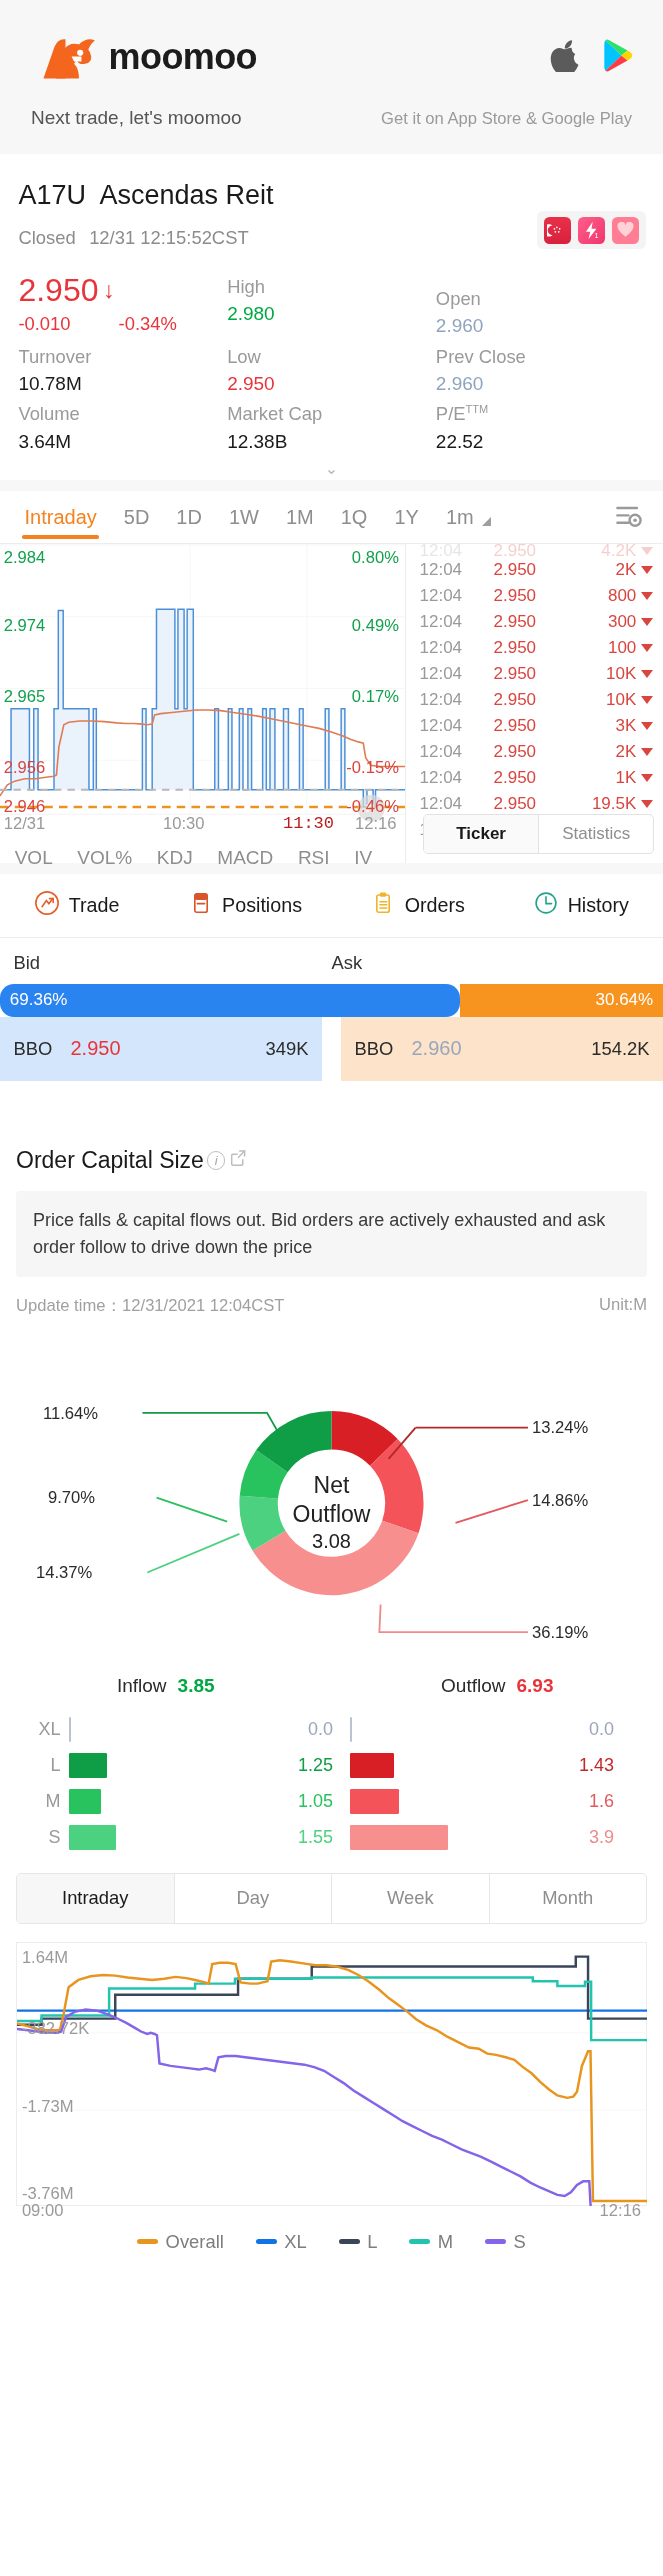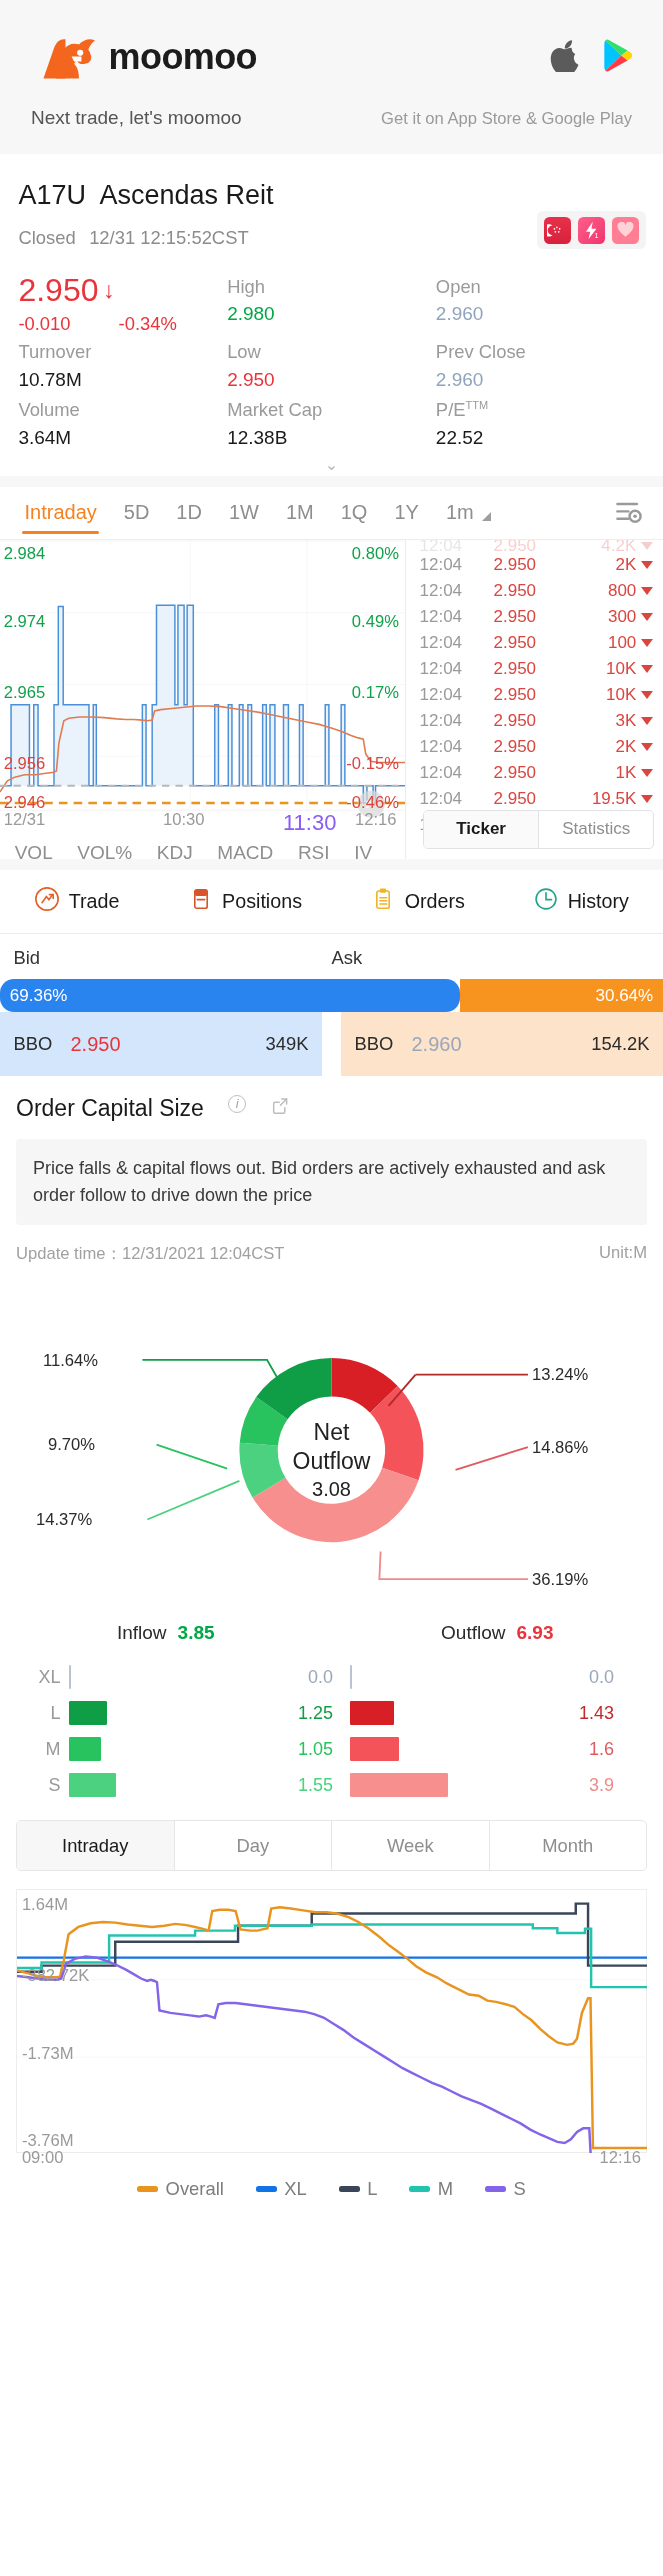--- a/index.html
+++ b/index.html
@@ -131,21 +131,21 @@
   .ba-cell { flex: 1; display: flex; align-items: center; padding: 0 13.5px; font-size: 18.4px; }
   .ba-bid-cell { background: #d4e6fb; }
   .ba-ask-cell { background: #fce3c9; }
   .ba-lbl { color: #2b2b2b; width: 57px; }
   .ba-px { font-size: 20px; }
   .ba-px.red { color: #e8343a; }
   .ba-px.grey { color: #9aa7bb; }
   .ba-sz { margin-left: auto; color: #2b2b2b; }
 
   
-  .sect-title { font-size: 23px; color: #1a1a1a; display: flex; gap: 24px; padding: 18.4px 16px 0 16px;}
+  .sect-title { font-size: 23px; color: #1a1a1a; display: flex; align-items: center; gap: 3px; padding: 18.4px 16px 0 16px; margin-top: 48px;}
   .info-i { width: 18.4px; height: 18.4px; border: 1.2px solid #c0c0c0; border-radius: 50%; color:#a5a5a5; font-size: 13px; display:flex; align-items:center; justify-content:center; font-style: italic;}
   .note {
     margin: 17px 16px 0 16px; background: #f6f6f6; border-radius: 3.7px;
     padding: 16px 17px; font-size: 18px; color: #3a3a3a; line-height: 1.5;
   }
   .upd { display: flex; justify-content: space-between; padding: 18.4px 16px 0 16px; font-size: 16.6px; color: #a0a0a0; }
 
   .donut-wrap { position: relative; height: 344px; margin-top: 7.4px; }
   .donut-lbl { position: absolute; font-size: 16.6px; color: #2b2b2b; }
   .donut-center { position: absolute; left: 0; right: 0; text-align: center; }
@@ -267,21 +267,21 @@
     <div class="price-deltas">
       <span class="delta">-0.010</span>
       <span class="delta">-0.34%</span>
     </div>
   </div>
 
   <div class="cell" style="grid-column:2;grid-row:1;">
     <div class="cell-lbl">High</div>
     <div class="cell-val up">2.980</div>
   </div>
-  <div class="cell" style="grid-column:3;grid-row:1;">
+  <div class="cell" style="grid-column:3;grid-row:1;margin-top:12px;">
     <div class="cell-lbl">Open</div>
     <div class="cell-val muted">2.960</div>
   </div>
 
   <div class="cell" style="grid-column:1;grid-row:2;">
     <div class="cell-lbl">Turnover</div>
     <div class="cell-val">10.78M</div>
   </div>
   <div class="cell" style="grid-column:2;grid-row:2;">
     <div class="cell-lbl">Low</div>
@@ -357,21 +357,21 @@
     <span class="chart-axis-l red" style="top:253px;">2.946</span>
 
     <span class="chart-axis-r green" style="top:3.7px;">0.80%</span>
     <span class="chart-axis-r green" style="top:72px;">0.49%</span>
     <span class="chart-axis-r green" style="top:143px;">0.17%</span>
     <span class="chart-axis-r red" style="top:214px;">-0.15%</span>
     <span class="chart-axis-r red" style="top:253px;">-0.46%</span>
 
     <span style="position:absolute;left:3.7px;top:270px;font-size:16.6px;color:#9a9a9a;">12/31</span>
     <span style="position:absolute;left:163px;top:270px;font-size:16.6px;color:#9a9a9a;">10:30</span>
-    <span style="position:absolute;left:283px;top:270px;font-size:22px;color:#8b5cf6;">11:30</span>
+    <span style="position:absolute;left:283px;top:270px;font-size:17px;color:#b91c1c;font-family:Liberation Mono, monospace;">11:30</span>
     <span style="position:absolute;left:355px;top:270px;font-size:16.6px;color:#9a9a9a;">12:16</span>
 
     <div class="ind-row" style="position:absolute;top:294px;left:0;">
       <span>VOL</span>
       <span>VOL%</span>
       <span>KDJ</span>
       <span>MACD</span>
       <span>RSI</span>
       <span>IV</span>
     </div>

